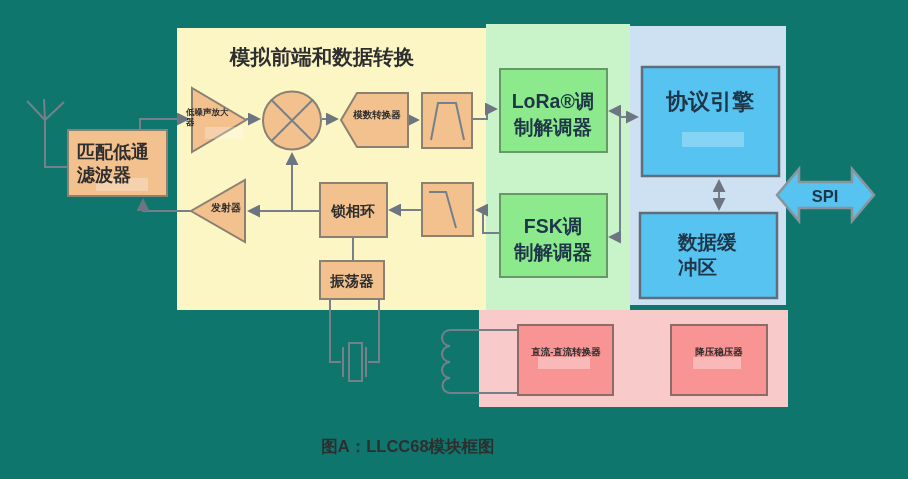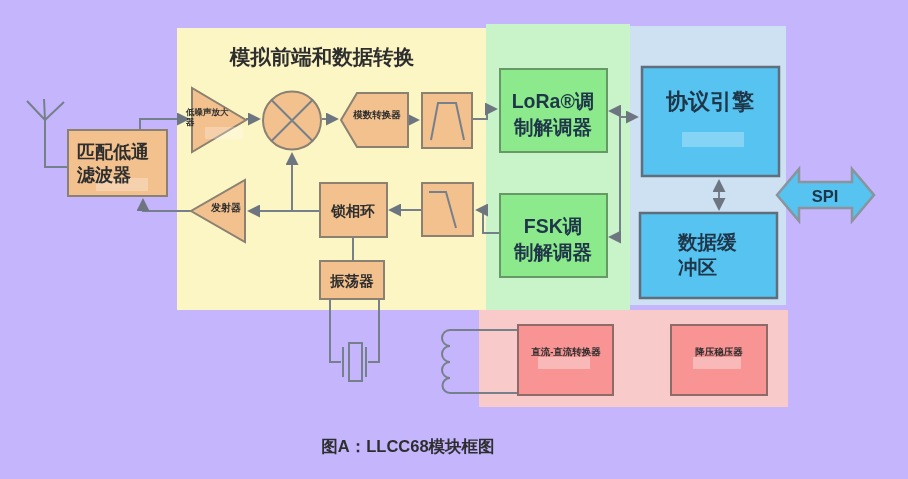--- a/index.html
+++ b/index.html
@@ -1,16 +1,16 @@
 <!DOCTYPE html>
 <html><head>
 <meta charset="utf-8">
 <style>
   html,body{margin:0;padding:0;background:#ffffff;}
-  .stage{position:relative;width:908px;height:479px;background:#c4b5fd;overflow:hidden;
+  .stage{position:relative;width:908px;height:479px;background:#0f766e;overflow:hidden;
          font-family:"Liberation Sans","DejaVu Sans",sans-serif;text-align:center;}
   svg{display:block;}
   text{font-family:"Liberation Sans","DejaVu Sans",sans-serif;font-weight:bold;fill:#2e2e2e;}
   .navy{fill:#1e3648;}
   .thin{stroke:#76808a;stroke-width:2;fill:none;}
   .blockstroke{stroke:#8a8172;stroke-width:2;}
 </style>
 </head>
 <body>
 

